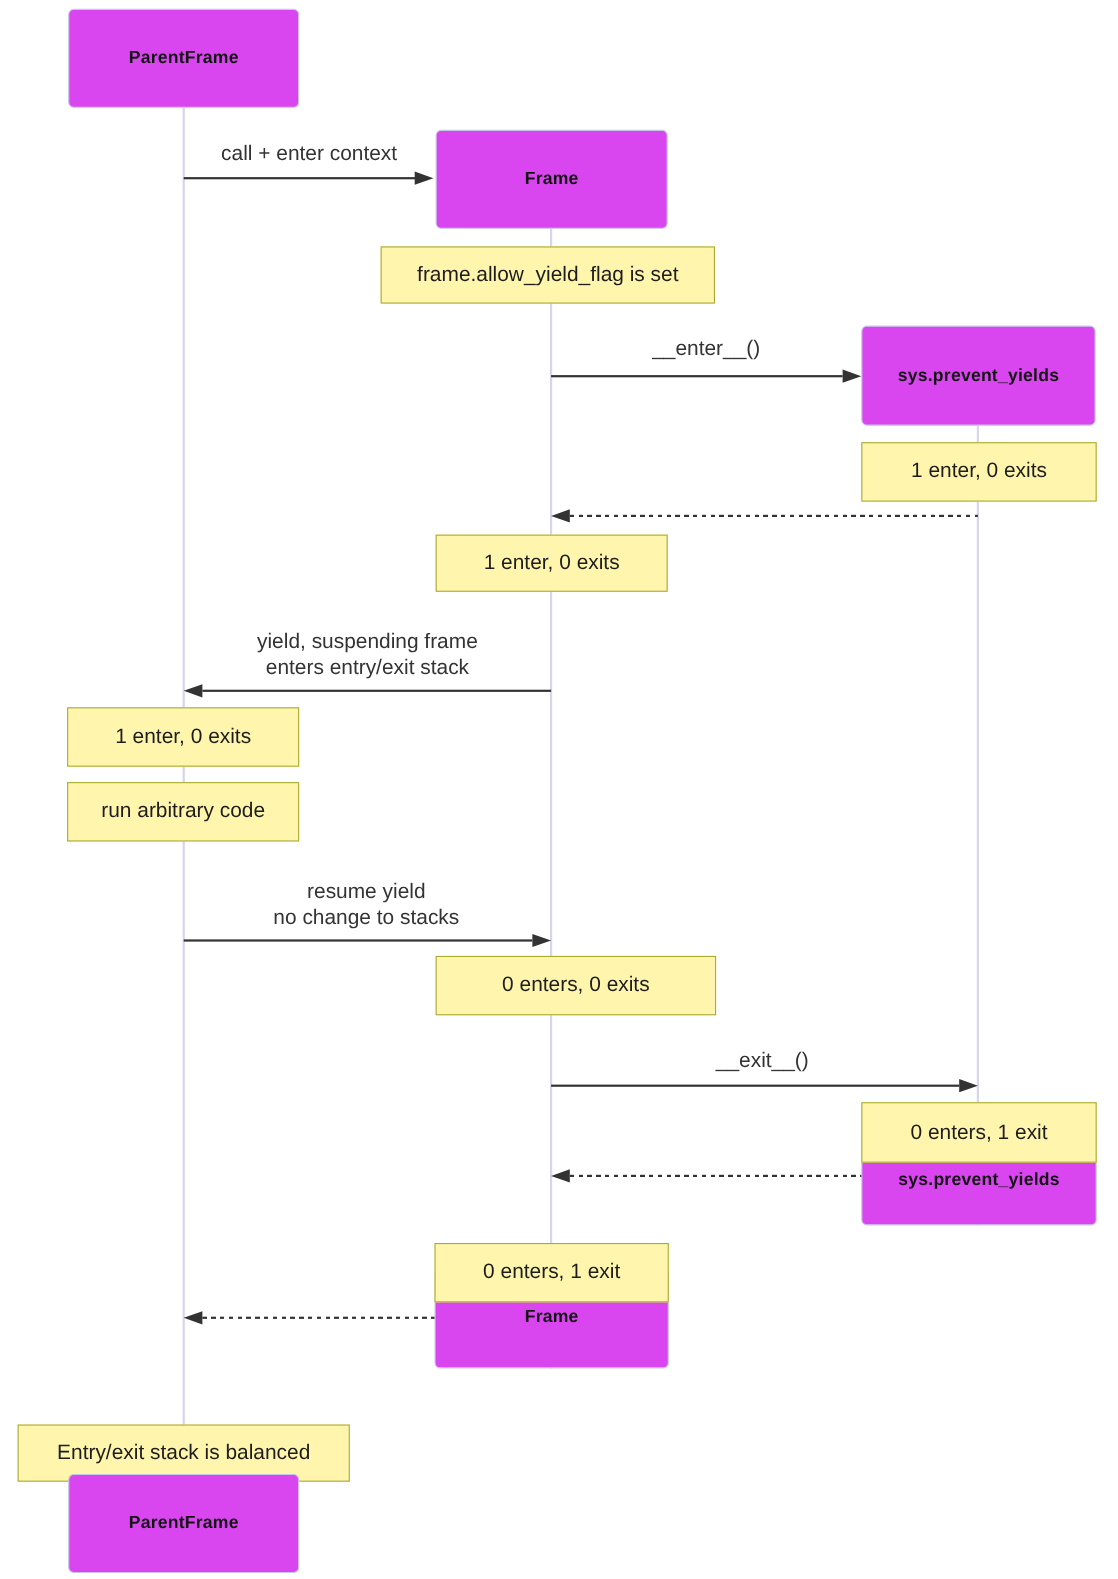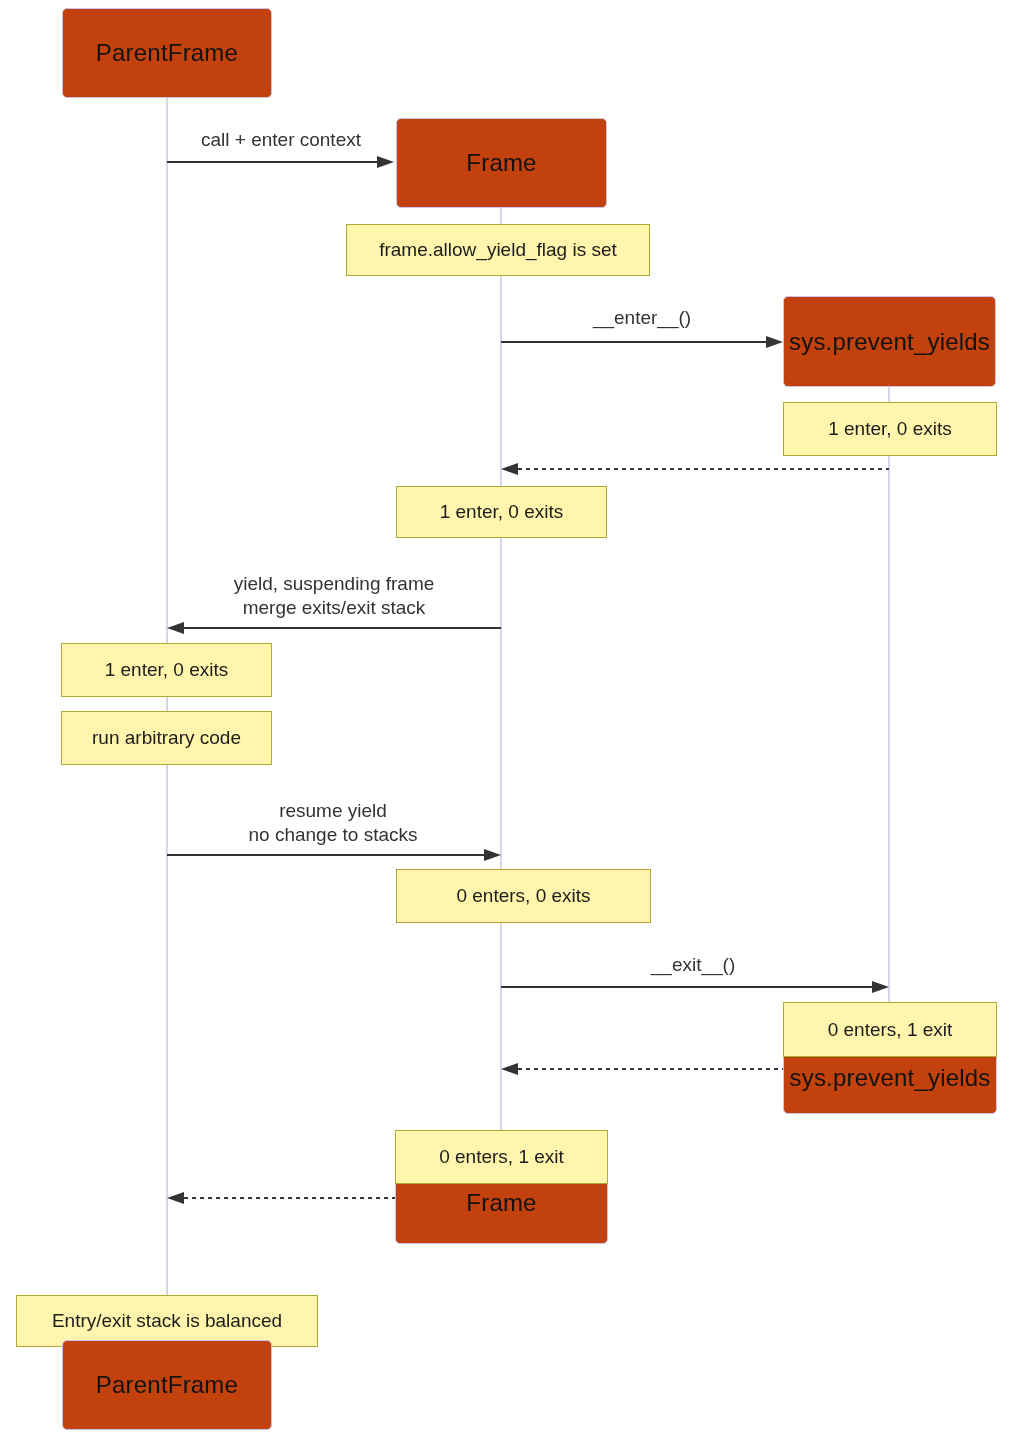--- a/index.html
+++ b/index.html
@@ -2,23 +2,23 @@
 <html><head>
 <meta charset="utf-8">
 <style>
   html,body{margin:0;padding:0;background:#ffffff;}
   #stage{
     position:relative;width:1016px;height:1435px;background:#ffffff;overflow:hidden;
     font-family:"Liberation Sans","DejaVu Sans",sans-serif;
   }
   .lifeline{position:absolute;width:2px;background:#d8d4ee;}
   .pbox{
-    position:absolute;background:#c2410c;border:1px solid #c9c5e8;border-radius:5px;
+    position:absolute;background:#d946ef;border:1px solid #c9c5e8;border-radius:5px;
     display:flex;align-items:center;justify-content:center;
-    font-size:24px;color:#131313;letter-spacing:0.2px;box-sizing:border-box;
+    font-size:16px;color:#131313;letter-spacing:0.2px;box-sizing:border-box;font-weight:bold;
   }
   .pbox.endbox{align-items:flex-start;}
   .pbox.endbox .endlabel{margin-top:9px;}
   .note{
     position:absolute;background:#fff5ad;border:1.5px solid #aaaa33;
     display:flex;align-items:center;justify-content:center;
     font-size:19px;color:#1d1d1d;box-sizing:border-box;text-align:center;
   }
   .msg-line{position:absolute;height:2px;background:#333333;}
   .msg-line.dashed{
@@ -81,21 +81,21 @@
   <div class="head right" style="left:377px;top:155.5px;"></div>
 
   <div class="msg-label" style="left:642px;top:305px;">__enter__()</div>
   <div class="msg-line" style="left:501px;top:341px;width:265px;"></div>
   <div class="head right" style="left:766px;top:335.5px;"></div>
 
   <div class="head left" style="left:501px;top:462.5px;"></div>
   <div class="msg-line dashed" style="left:518px;top:468px;width:371px;"></div>
 
   <div class="msg-label" style="left:334px;top:571px;">yield, suspending frame</div>
-  <div class="msg-label" style="left:334px;top:595px;">merge exits/exit stack</div>
+  <div class="msg-label" style="left:334px;top:595px;">enters entry/exit stack</div>
   <div class="head left" style="left:167px;top:621.5px;"></div>
   <div class="msg-line" style="left:184px;top:627px;width:317px;"></div>
 
   <div class="msg-label" style="left:333px;top:798px;">resume yield</div>
   <div class="msg-label" style="left:333px;top:822px;">no change to stacks</div>
   <div class="msg-line" style="left:167px;top:854px;width:317px;"></div>
   <div class="head right" style="left:484px;top:848.5px;"></div>
 
   <div class="msg-label" style="left:693px;top:952px;">__exit__()</div>
   <div class="msg-line" style="left:501px;top:986px;width:371px;"></div>

